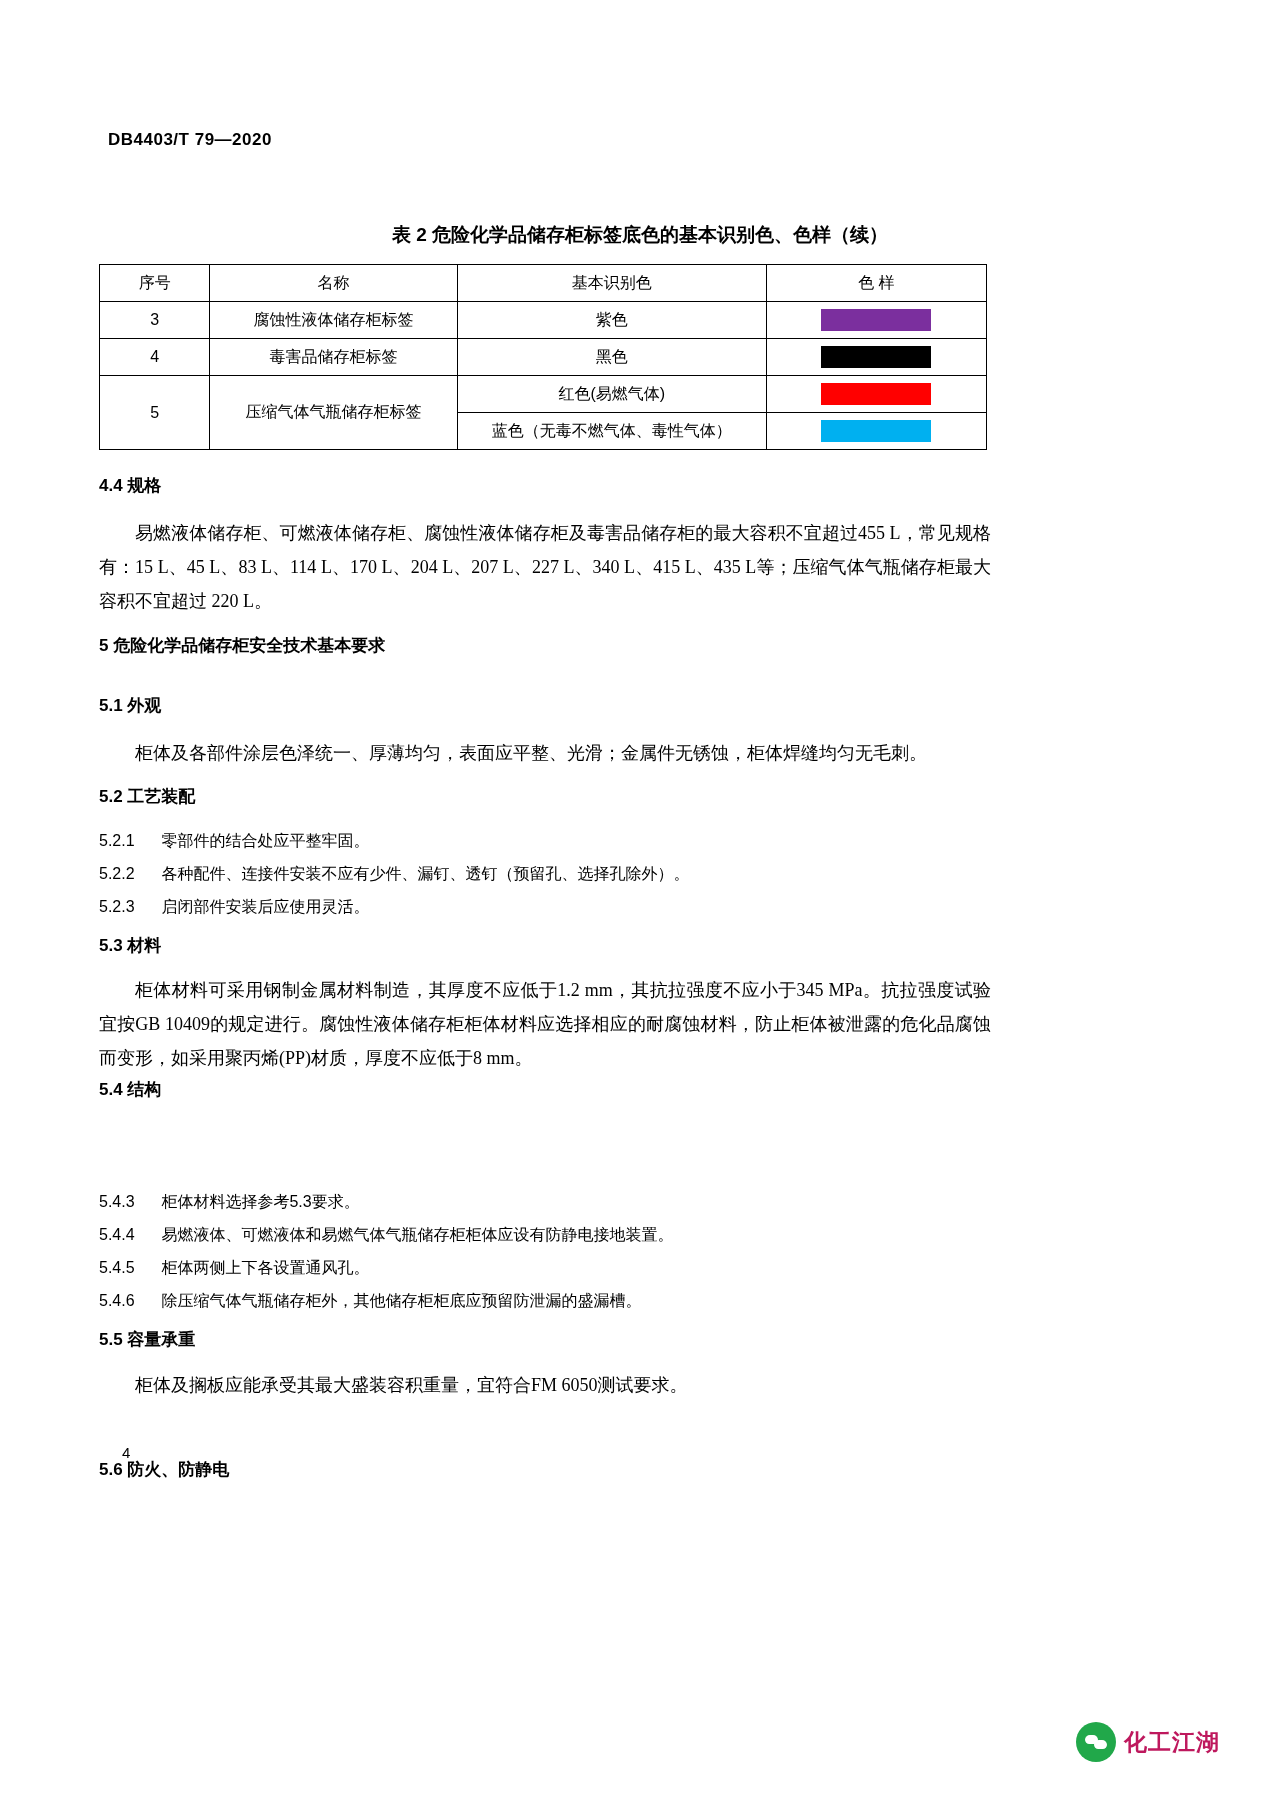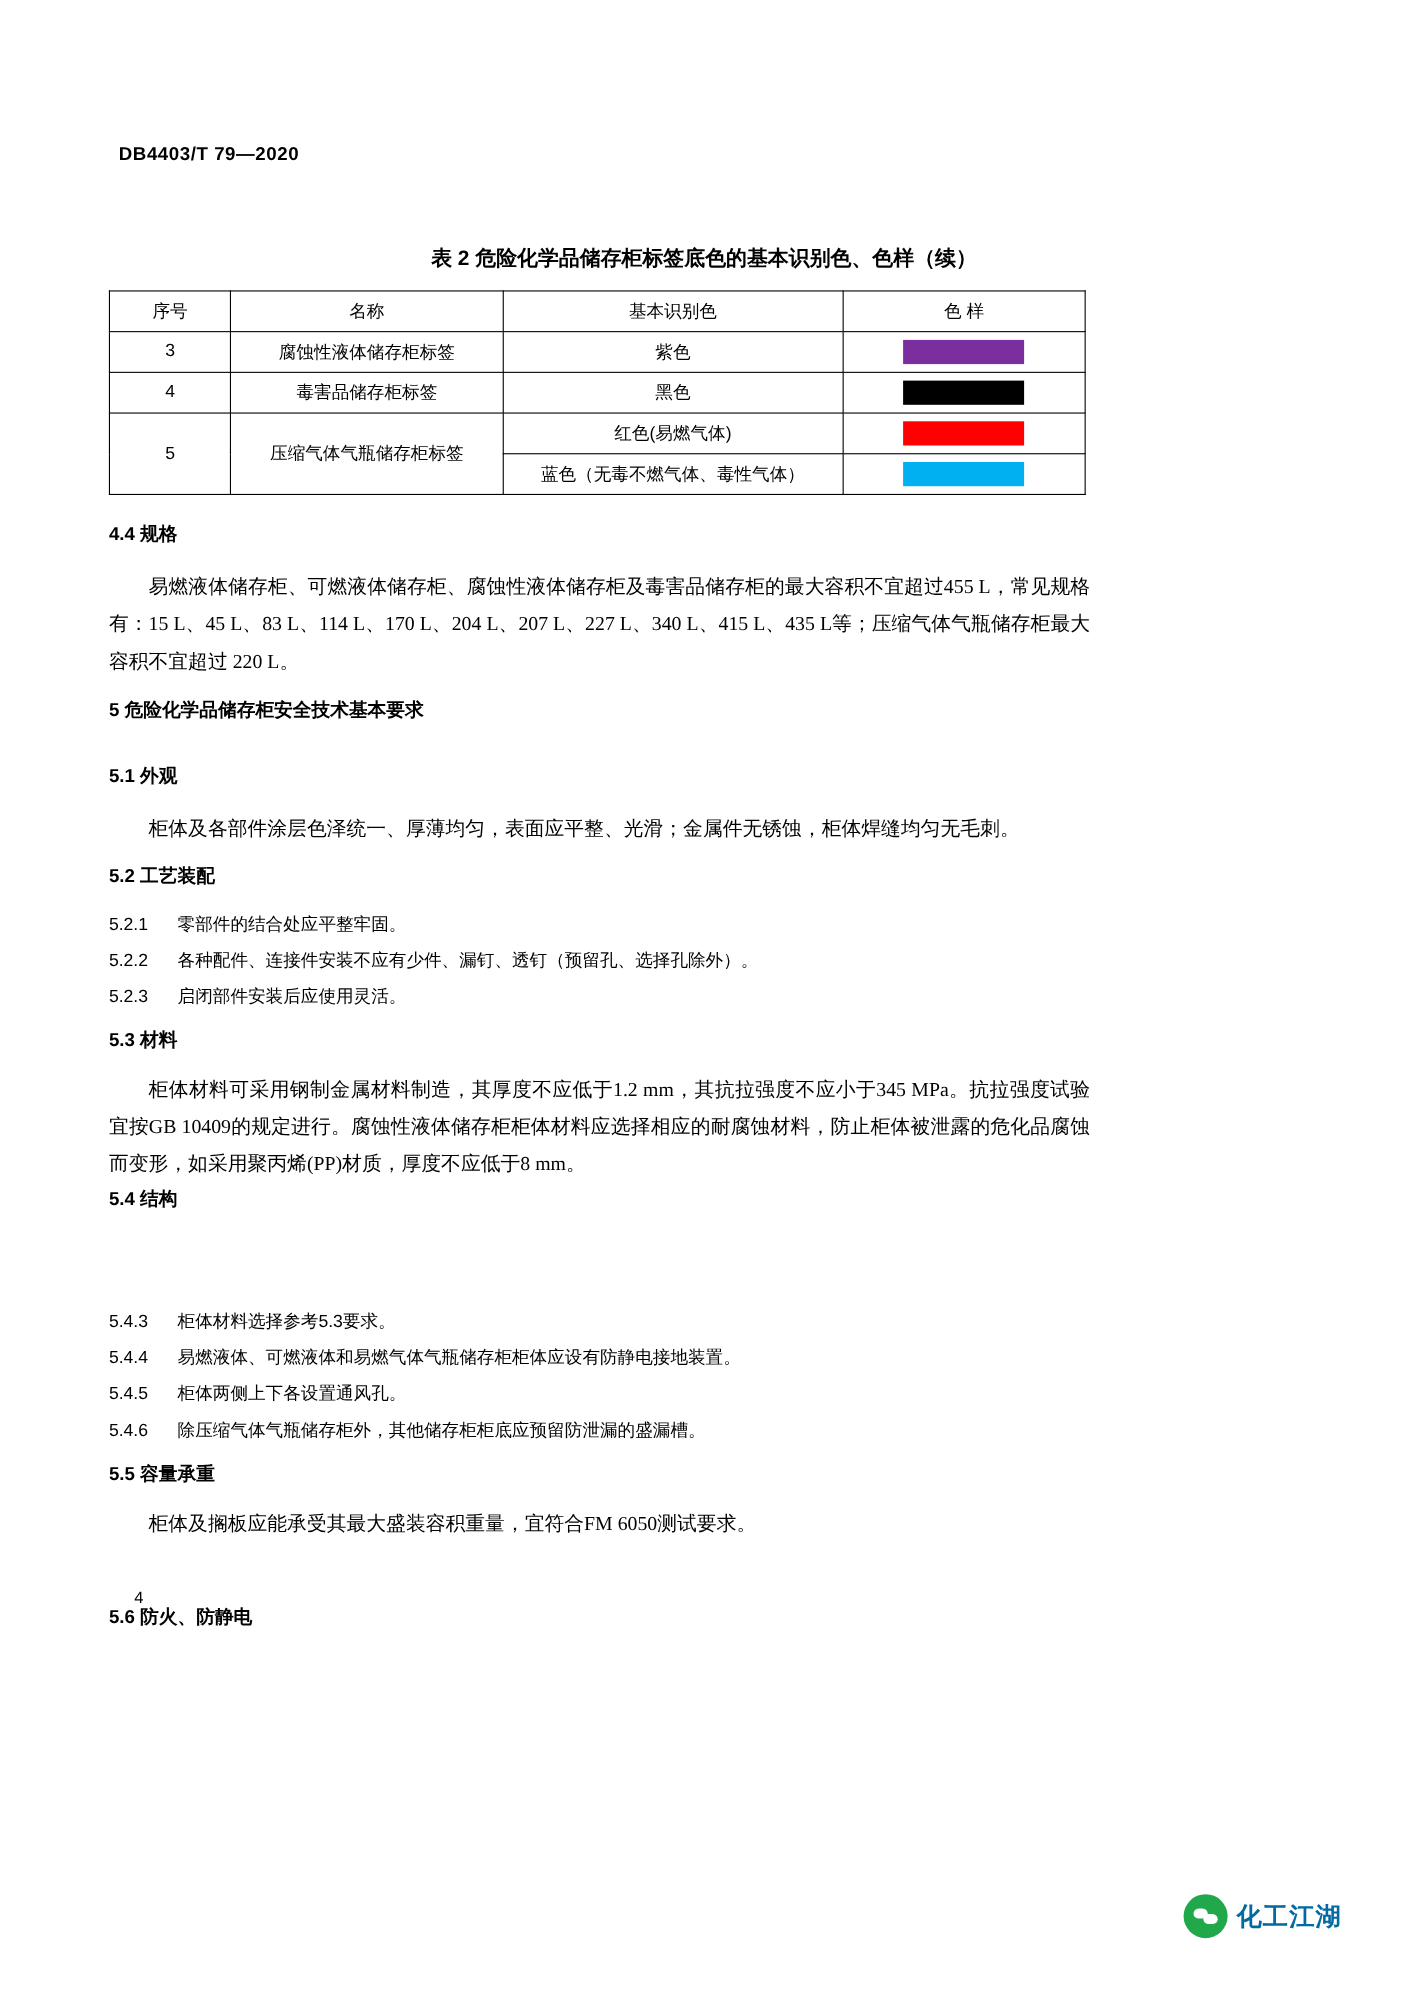--- a/index.html
+++ b/index.html
@@ -133,21 +133,21 @@
     content: "";
     position: absolute;
     left: 18px; top: 18px;
     width: 13px; height: 9px;
     border-radius: 7px 7px 6px 6px;
     background: #ffffff;
   }
   .wm-text {
     font-family: "Liberation Sans", sans-serif;
     font-size: 23px;
-    color: #0369a1;
+    color: #be185d;
     font-weight: bold;
     letter-spacing: 1px;
   }
 </style>
 </head>
 <body>
 
 <div class="page">
 
   <div class="header-code">DB4403/T 79—2020</div>

